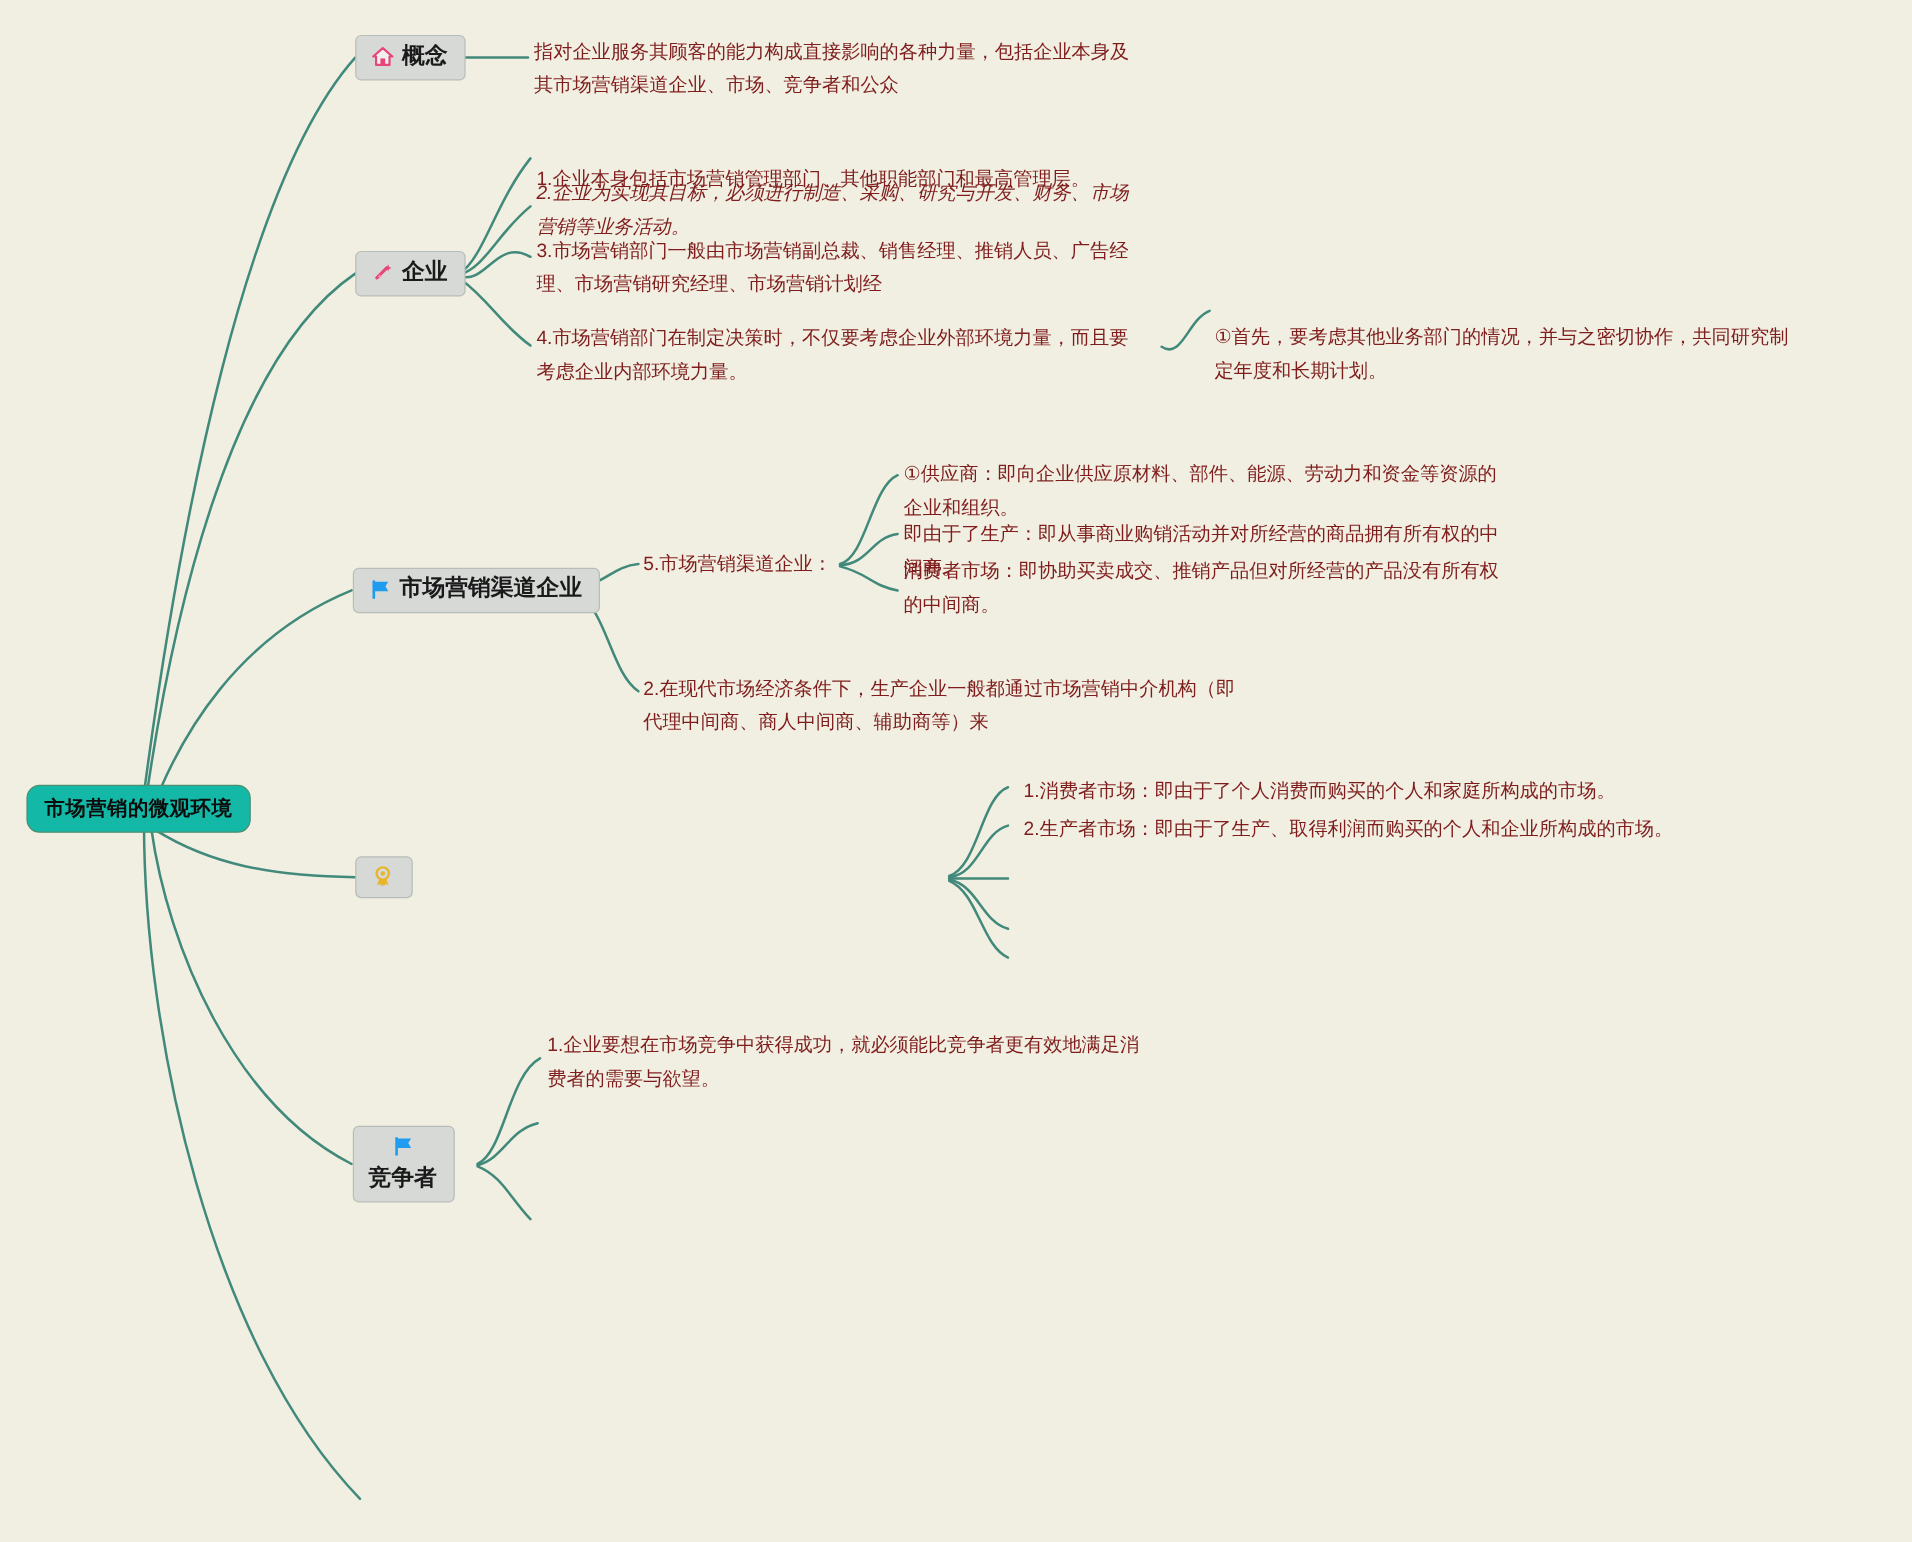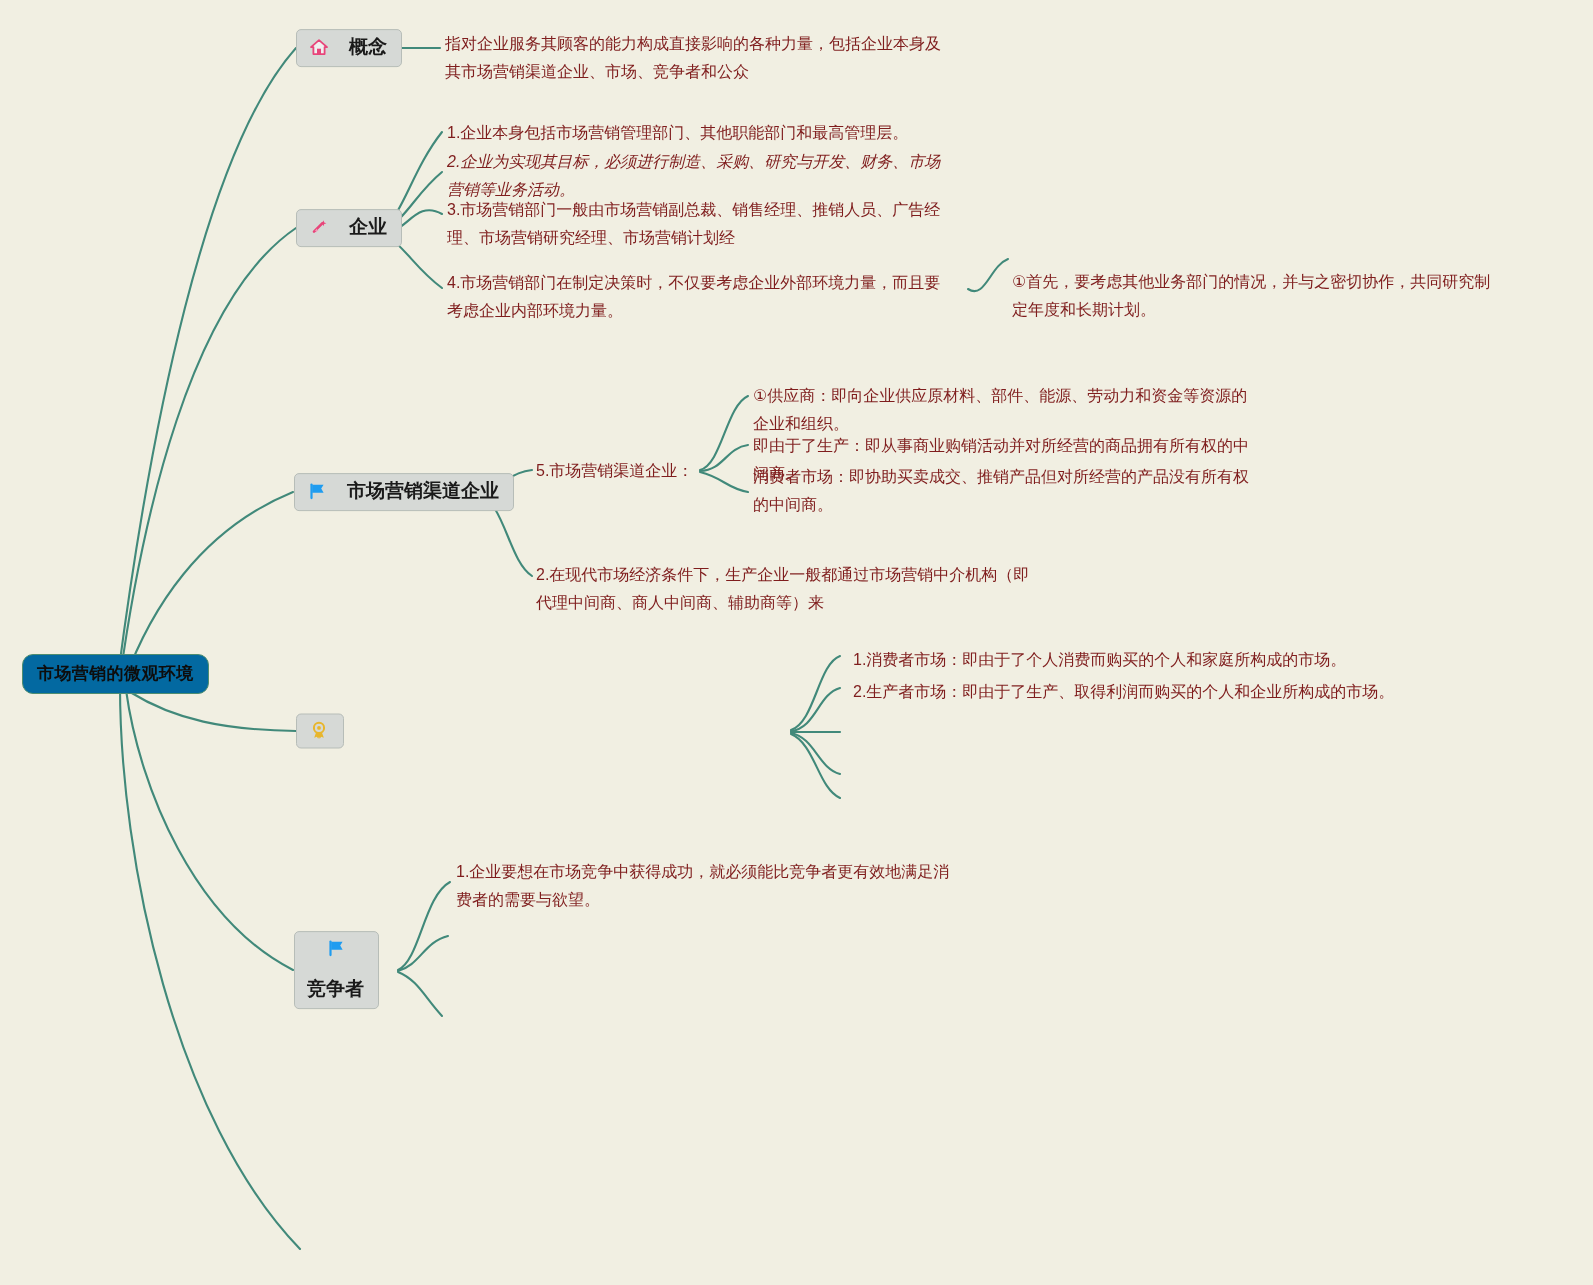--- a/index.html
+++ b/index.html
@@ -21,26 +21,26 @@
     left: 0; top: 0;
     width: 1593px;
     height: 1285px;
     pointer-events: none;
   }
   .node {
     position: absolute;
     box-sizing: border-box;
     display: flex;
     align-items: center;
-    gap: 20px;
+    gap: 6px;
     white-space: nowrap;
   }
   
   .root-node {
-    background: #0369a1;
+    background: #14b8a6;
     border: 1px solid #4e8d70;
     border-radius: 11px;
     padding: 7px 14px 8px 14px;
     font-size: 17px;
     font-weight: bold;
     color: #0d0d0d;
     letter-spacing: 0.4px;
   }
   
   .branch-node {
@@ -138,21 +138,21 @@
 <div class="node branch-node" style="left:296px; top:228px; transform:translateY(-50%);">
   <span class="icon">
     <svg viewBox="0 0 20 20">
       <path d="M5 14.5 L13.5 6" stroke="#e8457a" stroke-width="2.6" stroke-linecap="round"></path>
       <path d="M14.4 3.2 L15.2 5.4 L17.4 6.2 L15.2 7 L14.4 9.2 L13.6 7 L11.4 6.2 L13.6 5.4 Z" fill="#e8457a"></path>
       <path d="M7.6 11.3 L8.2 12.7 L9.6 13.3 L8.2 13.9 L7.6 15.3 L7 13.9 L5.6 13.3 L7 12.7 Z" fill="#f49ab8"></path>
     </svg>
   </span>
   <span class="label">企业</span>
 </div>
-<div class="text-node" style="left:447px; top:119px; width:505px;">1.企业本身包括市场营销管理部门、其他职能部门和最高管理层。</div>
+<div class="text-node" style="left:447px; top:136px; width:505px;">1.企业本身包括市场营销管理部门、其他职能部门和最高管理层。</div>
 <div class="text-node" style="left:447px; top:148px; width:505px;font-style:italic;">2.企业为实现其目标，必须进行制造、采购、研究与开发、财务、市场营销等业务活动。</div>
 <div class="text-node" style="left:447px; top:196px; width:505px;">3.市场营销部门一般由市场营销副总裁、销售经理、推销人员、广告经理、市场营销研究经理、市场营销计划经</div>
 <div class="text-node" style="left:447px; top:269px; width:505px;">4.市场营销部门在制定决策时，不仅要考虑企业外部环境力量，而且要考虑企业内部环境力量。</div>
 <div class="text-node" style="left:1012px; top:240px; width:490px;margin-top:28px;">①首先，要考虑其他业务部门的情况，并与之密切协作，共同研究制定年度和长期计划。</div>
 
 <div class="node branch-node" style="left:294px; top:492px; transform:translateY(-50%);">
   <span class="icon">
     <svg viewBox="0 0 20 20">
       <path d="M4.5 3.5 L4.5 17" stroke="#1f9cf0" stroke-width="2.2" stroke-linecap="round"></path>
       <path d="M5.2 3.6 L16.6 3.6 L14.2 7.5 L16.6 11.6 L5.2 11.6 Z" fill="#1f9cf0"></path>

